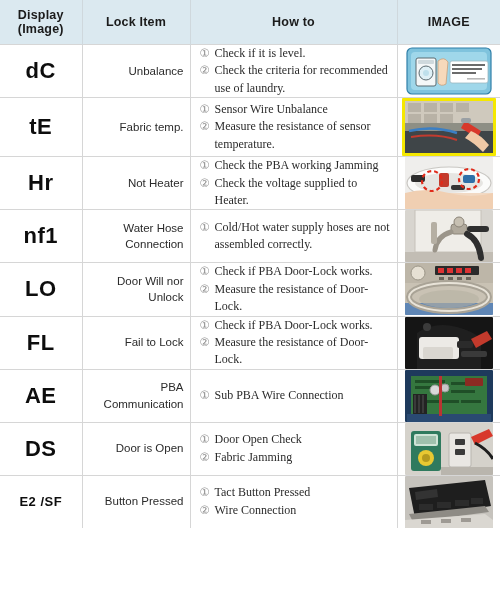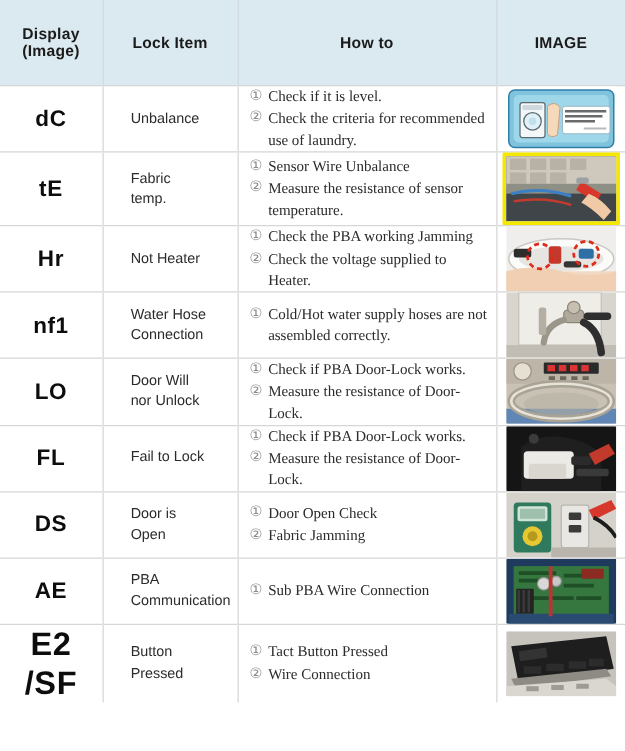--- a/index.html
+++ b/index.html
@@ -27,49 +27,49 @@
   thead th {
     background: #dbe9f0;
     height: 44px;
     font-size: 12.5px;
     font-weight: bold;
     letter-spacing: .2px;
     text-align: center;
     vertical-align: middle;
     color: #1b1b1b;
     border-right: 1px solid #cfd8dd;
-    padding: 12px;
+    padding: 0;
   }
   thead th:last-child { border-right: none; }
   thead th .hdr-l2 { display: block; }
 
   tbody td {
     border-top: 1px solid #d6d6d6;
     border-right: 1px solid #d6d6d6;
     padding: 0;
     vertical-align: middle;
     background: #ffffff;
   }
   tbody td.cell-image { border-right: none; }
 
   .cell-display {
     text-align: center;
-    font-size: 18px;
+    font-size: 22px;
     font-weight: bold;
     letter-spacing: .5px;
     color: #0d0d0d;
   }
-  .cell-display.small { font-size: 26px; }
+  .cell-display.small { font-size: 13px; }
 
   .cell-item {
-    text-align: left;
+    text-align: right;
     font-size: 11.5px;
     line-height: 1.45;
     color: #2b2b2b;
-    padding: 0 22px;
+    padding: 0 6px;
     margin-top: 12px;
   }
 
   .cell-howto {
     padding: 0 6px 0 9px;
     font-size: 12px;
     line-height: 1.45;
     color: #2b2b2b;
   }
   .step {
@@ -310,52 +310,20 @@
           <div class="thumb-wrap">
             <svg class="thumb" viewBox="0 0 88 52" preserveAspectRatio="none" xmlns="http://www.w3.org/2000/svg">
       <rect width="88" height="52" fill="#151515"></rect>
       <path d="M12 16 q18 -12 40 -6 q16 4 24 12 v30 h-64 z" fill="#1f1f1f"></path>
       <rect x="14" y="20" width="40" height="22" rx="3" fill="#eceae6"></rect>
       <rect x="18" y="30" width="30" height="12" rx="2" fill="#d9d6d0"></rect>
       <rect x="52" y="24" width="16" height="7" rx="2" fill="#2b2b2b"></rect>
       <path d="M66 22 l16 -8 l5 8 l-16 9 z" fill="#c23a2c"></path>
       <rect x="56" y="34" width="26" height="6" rx="2" fill="#3a3a3a"></rect>
       <circle cx="22" cy="10" r="4" fill="#3b3b3b"></circle>
-      </svg>
-          </div>
-        </td>
-      </tr>
-      <tr>
-        <td class="cell-display">DS</td>
-        <td class="cell-item">Door is Open</td>
-        <td class="cell-howto">
-          <div class="step">
-            <span class="step-num">①</span>
-            <span class="step-txt">Door Open Check</span>
-          </div>
-          <div class="step">
-            <span class="step-num">②</span>
-            <span class="step-txt">Fabric Jamming</span>
-          </div>
-        </td>
-        <td class="cell-image">
-          <div class="thumb-wrap">
-            <svg class="thumb" viewBox="0 0 88 52" preserveAspectRatio="none" xmlns="http://www.w3.org/2000/svg">
-      <rect width="88" height="52" fill="#d5d2cb"></rect>
-      <rect x="6" y="8" width="30" height="40" rx="3" fill="#2f7a5e"></rect>
-      <rect x="9" y="11" width="24" height="12" rx="2" fill="#cfe3d6"></rect>
-      <rect x="11" y="13" width="20" height="8" fill="#9fc0ad"></rect>
-      <circle cx="21" cy="35" r="8" fill="#e8c832"></circle>
-      <circle cx="21" cy="35" r="4" fill="#b59a1e"></circle>
-      <rect x="44" y="10" width="22" height="34" rx="2" fill="#e9e7e3" stroke="#b9b6b0" stroke-width="1"></rect>
-      <rect x="50" y="16" width="10" height="6" rx="1" fill="#3a3a3a"></rect>
-      <rect x="50" y="26" width="10" height="6" rx="1" fill="#3a3a3a"></rect>
-      <path d="M66 14 l18 -8 l4 7 l-18 9 z" fill="#d8382b"></path>
-      <path d="M70 20 q12 6 18 16" stroke="#1d1d1d" stroke-width="3" fill="none"></path>
-      <rect x="36" y="44" width="52" height="8" fill="#b9b5ad"></rect>
       </svg>
           </div>
         </td>
       </tr>
       <tr>
         <td class="cell-display">AE</td>
         <td class="cell-item">PBA Communication</td>
         <td class="cell-howto">
           <div class="step">
             <span class="step-num">①</span>
@@ -385,20 +353,52 @@
       <circle cx="30" cy="20" r="5" fill="#d8d8d8" stroke="#9a9a9a" stroke-width="1"></circle>
       <circle cx="40" cy="18" r="4" fill="#c8c8c8" stroke="#9a9a9a" stroke-width="1"></circle>
       <rect x="60" y="8" width="18" height="8" rx="1" fill="#8b2b22"></rect>
       <rect x="2" y="44" width="84" height="8" fill="#2a4a72"></rect>
       <rect x="34" y="6" width="3" height="40" fill="#b33"></rect>
       </svg>
           </div>
         </td>
       </tr>
       <tr>
+        <td class="cell-display">DS</td>
+        <td class="cell-item">Door is Open</td>
+        <td class="cell-howto">
+          <div class="step">
+            <span class="step-num">①</span>
+            <span class="step-txt">Door Open Check</span>
+          </div>
+          <div class="step">
+            <span class="step-num">②</span>
+            <span class="step-txt">Fabric Jamming</span>
+          </div>
+        </td>
+        <td class="cell-image">
+          <div class="thumb-wrap">
+            <svg class="thumb" viewBox="0 0 88 52" preserveAspectRatio="none" xmlns="http://www.w3.org/2000/svg">
+      <rect width="88" height="52" fill="#d5d2cb"></rect>
+      <rect x="6" y="8" width="30" height="40" rx="3" fill="#2f7a5e"></rect>
+      <rect x="9" y="11" width="24" height="12" rx="2" fill="#cfe3d6"></rect>
+      <rect x="11" y="13" width="20" height="8" fill="#9fc0ad"></rect>
+      <circle cx="21" cy="35" r="8" fill="#e8c832"></circle>
+      <circle cx="21" cy="35" r="4" fill="#b59a1e"></circle>
+      <rect x="44" y="10" width="22" height="34" rx="2" fill="#e9e7e3" stroke="#b9b6b0" stroke-width="1"></rect>
+      <rect x="50" y="16" width="10" height="6" rx="1" fill="#3a3a3a"></rect>
+      <rect x="50" y="26" width="10" height="6" rx="1" fill="#3a3a3a"></rect>
+      <path d="M66 14 l18 -8 l4 7 l-18 9 z" fill="#d8382b"></path>
+      <path d="M70 20 q12 6 18 16" stroke="#1d1d1d" stroke-width="3" fill="none"></path>
+      <rect x="36" y="44" width="52" height="8" fill="#b9b5ad"></rect>
+      </svg>
+          </div>
+        </td>
+      </tr>
+      <tr>
         <td class="cell-display small">E2 /SF</td>
         <td class="cell-item">Button Pressed</td>
         <td class="cell-howto">
           <div class="step">
             <span class="step-num">①</span>
             <span class="step-txt">Tact Button Pressed</span>
           </div>
           <div class="step">
             <span class="step-num">②</span>
             <span class="step-txt">Wire Connection</span>

